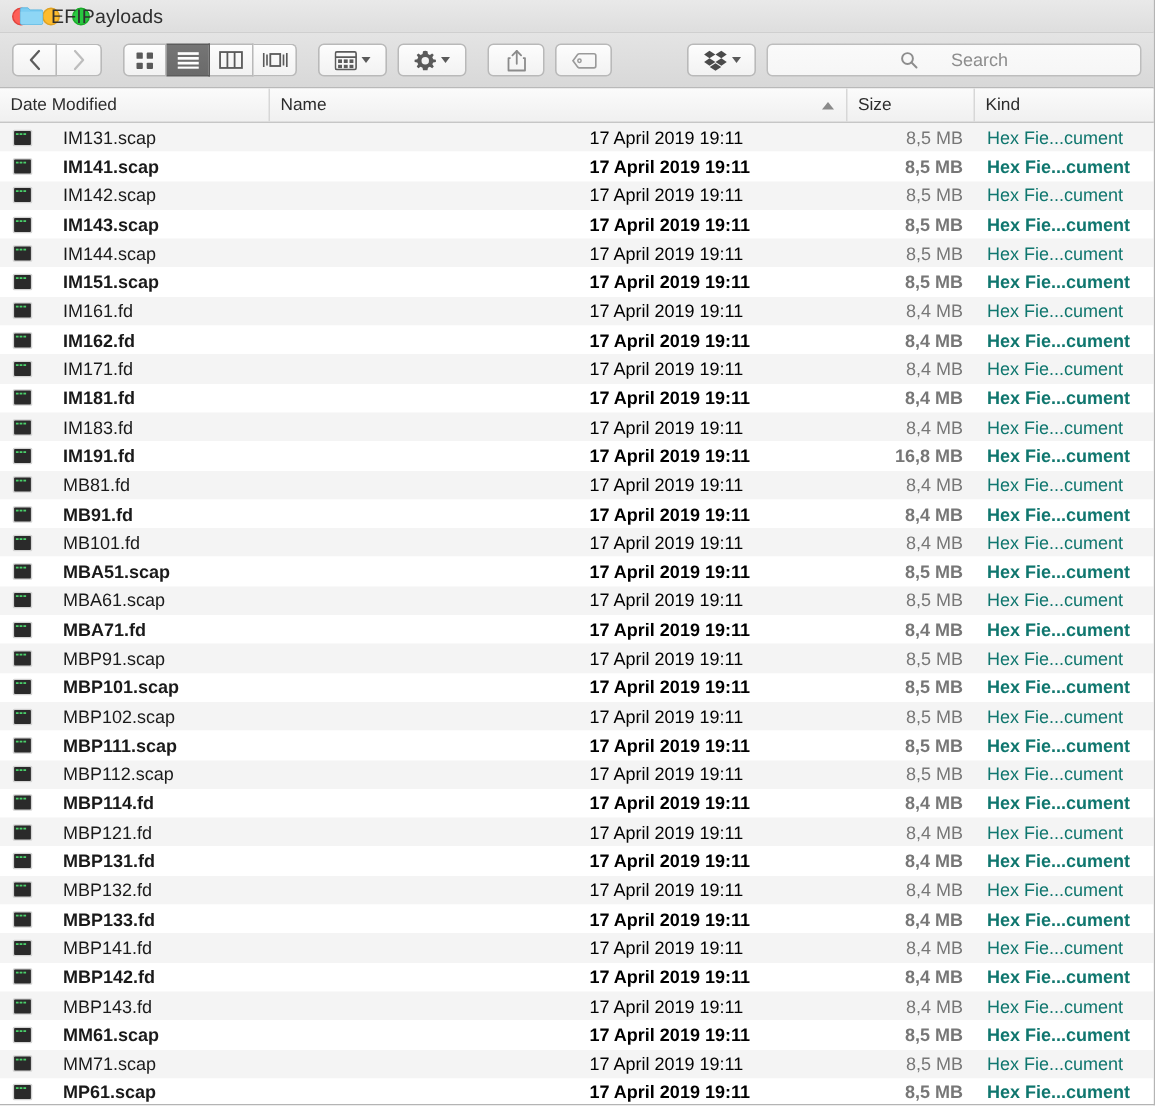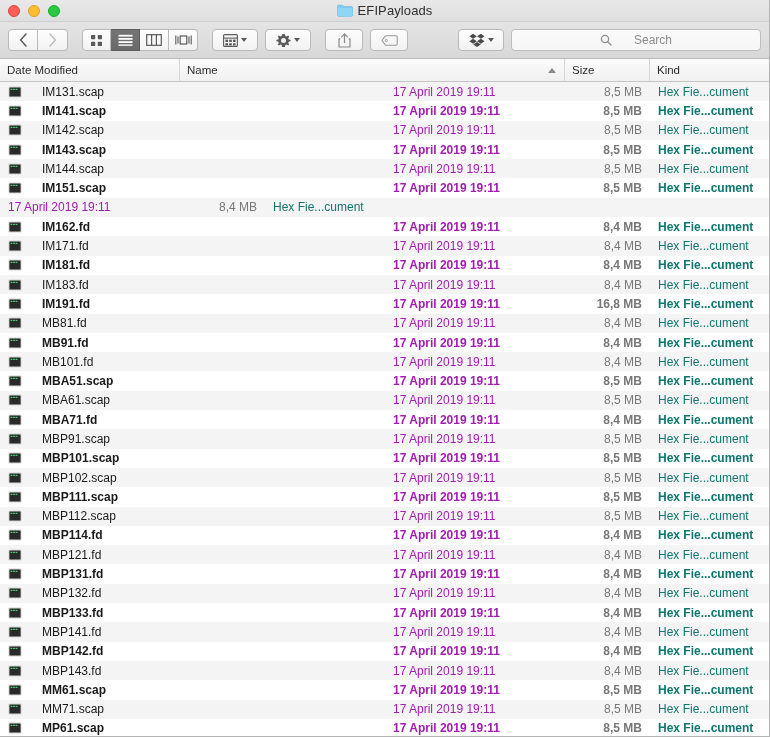--- a/index.html
+++ b/index.html
@@ -50,23 +50,23 @@
   .light-close   { background: #ff5f57; border: 0.5px solid #e0443e; }
   .light-min     { background: #febc2e; border: 0.5px solid #dea123; }
   .light-max     { background: #28c840; border: 0.5px solid #1aab29; }
 
   .title-area {
     position: absolute;
     left: 0; right: 0;
     top: 0; bottom: 0;
     display: flex;
     align-items: center;
-    justify-content: center;
     gap: 5px;
     pointer-events: none;
+    padding-left: 13px;
   }
   .title-text {
     font-size: 13px;
     color: #2f2f2f;
     font-weight: 400;
     letter-spacing: 0.1px;
   }
   .folder-icon { width: 16px; height: 13px; display: block; }
 
   
@@ -206,21 +206,21 @@
     white-space: nowrap;
   }
   .cell-name {
     width: 385px;
     padding-left: 25px;
     gap: 20px;
     color: #1a1a1a;
   }
   .cell-date {
     width: 180px;
-    color: #a21caf;
+    color: #000000;
     padding-left: 14px;
   }
   .cell-size {
     width: 85px;
     color: #777777;
     justify-content: flex-end;
     padding-right: 12px;
   }
   .cell-kind {
     flex: 1;
@@ -479,20 +479,32 @@
               <rect x="7.6" y="2.8" width="1.8" height="1.2" fill="#4ad06a"></rect>
             </svg>
           </span>
           <span>IM151.scap</span>
         </div>
         <div class="cell cell-date">17 April 2019 19:11</div>
         <div class="cell cell-size">8,5 MB</div>
         <div class="cell cell-kind">Hex Fie...cument</div>
       </div>
       <div class="row odd">
+        <div class="cell cell-name">
+          <span>
+            <svg class="file-icon" viewBox="0 0 14 12">
+              <rect x="0.5" y="0.5" width="13" height="11" rx="1" fill="#d4d4d4"></rect>
+              <rect x="1.4" y="1.4" width="11.2" height="9.2" rx="0.6" fill="#2a2a2a"></rect>
+              <rect x="2.6" y="2.8" width="1.8" height="1.2" fill="#4ad06a"></rect>
+              <rect x="5.1" y="2.8" width="1.8" height="1.2" fill="#4ad06a"></rect>
+              <rect x="7.6" y="2.8" width="1.8" height="1.2" fill="#4ad06a"></rect>
+            </svg>
+          </span>
+          <span>IM161.fd</span>
+        </div>
         <div class="cell cell-date">17 April 2019 19:11</div>
         <div class="cell cell-size">8,4 MB</div>
         <div class="cell cell-kind">Hex Fie...cument</div>
       </div>
       <div class="row even">
         <div class="cell cell-name">
           <span>
             <svg class="file-icon" viewBox="0 0 14 12">
               <rect x="0.5" y="0.5" width="13" height="11" rx="1" fill="#d4d4d4"></rect>
               <rect x="1.4" y="1.4" width="11.2" height="9.2" rx="0.6" fill="#2a2a2a"></rect>

